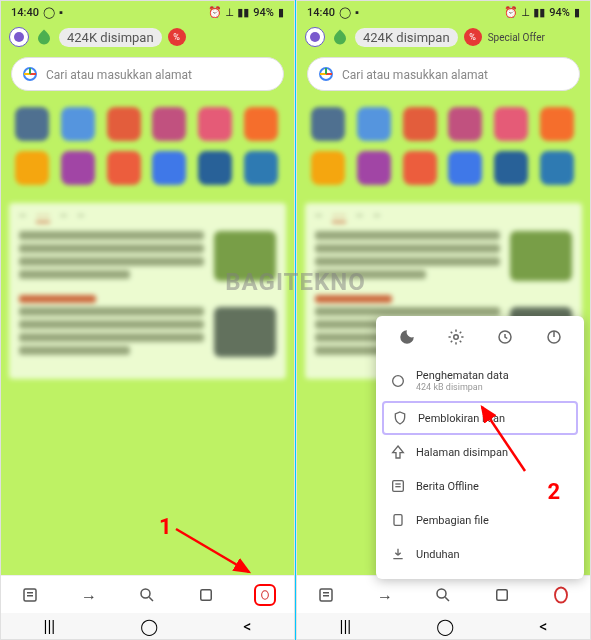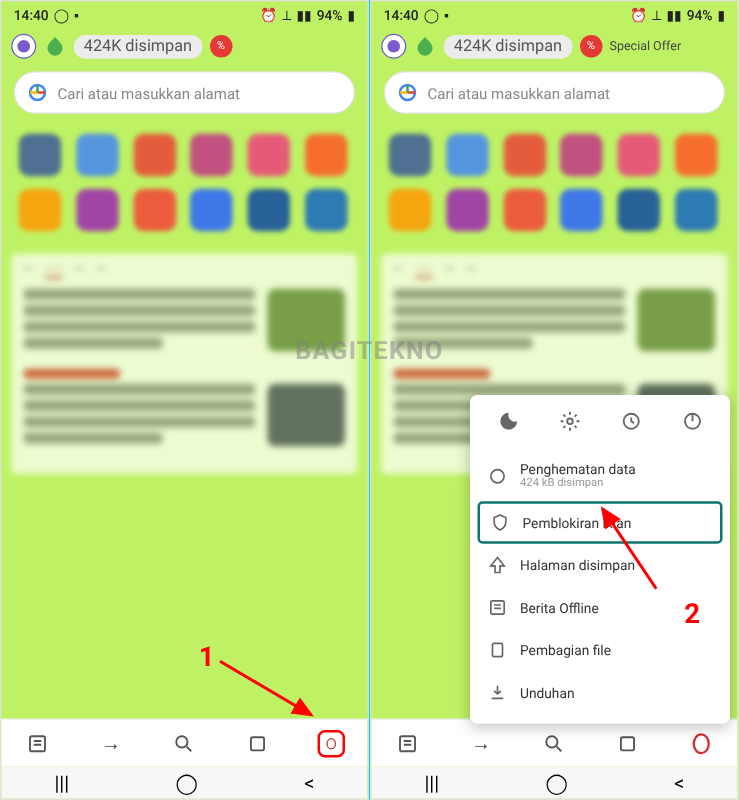--- a/index.html
+++ b/index.html
@@ -35,30 +35,30 @@
   .blob-line.short { width: 60%; }
   .blob-title { height: 8px; background: #d32f2f; border-radius: 3px; width: 30%; margin-bottom: 4px; }
   
   .bottom { position: absolute; bottom: 26px; left: 0; right: 0; height: 38px; background: #fff; display: flex; justify-content: space-around; align-items: center; border-top: 1px solid #eee; }
   .bottom .btn { width: 22px; height: 22px; display: flex; align-items: center; justify-content: center; color: #444; }
   .bottom .opera { color: #d32f2f; }
   .opera-highlight { border: 2px solid #ff0000; border-radius: 6px; padding: 2px 4px; }
   
   .navbar { position: absolute; bottom: 0; left: 0; right: 0; height: 26px; background: #f7f7f7; display: flex; justify-content: space-around; align-items: center; }
   
-  .watermark { position: absolute; top: 268px; left: 50%; transform: translateX(-50%); font-size: 20px; font-weight: 700; color: rgba(128,128,128,0.5); letter-spacing: 1px; z-index: 50; pointer-events: none; }
+  .watermark { position: absolute; top: 268px; left: 50%; transform: translateX(-50%); font-size: 24px; font-weight: 700; color: rgba(128,128,128,0.5); letter-spacing: 1px; z-index: 50; pointer-events: none; }
   
   .popup { position: absolute; right: 6px; bottom: 60px; width: 208px; background: #fff; border-radius: 6px; box-shadow: 0 2px 12px rgba(0,0,0,0.25); padding: 8px 0; z-index: 20; }
   .popup-top { display: flex; justify-content: space-around; padding: 4px 6px 10px; color: #555; }
   .popup-top svg { width: 18px; height: 18px; }
   .menu-item { display: flex; align-items: center; gap: 10px; padding: 9px 14px; font-size: 11px; color: #333; }
   .menu-item svg { width: 16px; height: 16px; flex-shrink: 0; }
   .menu-item .title { flex: 1; }
   .menu-item .sub { font-size: 9px; color: #999; display: block; }
-  .menu-item.highlight { border: 2px solid #0f766e; border-radius: 4px; margin: 0 6px; padding: 7px 8px; }
+  .menu-item.highlight { border: 2px solid #c4b5fd; border-radius: 4px; margin: 0 6px; padding: 7px 8px; }
   
   .anno-num { position: absolute; color: #ff0000; font-size: 22px; font-weight: 700; z-index: 60; }
   .arrow { position: absolute; z-index: 55; }
 </style>
 </head>
 <body>
 
 <div class="pane">
   <div class="status">
     <div class="left">

